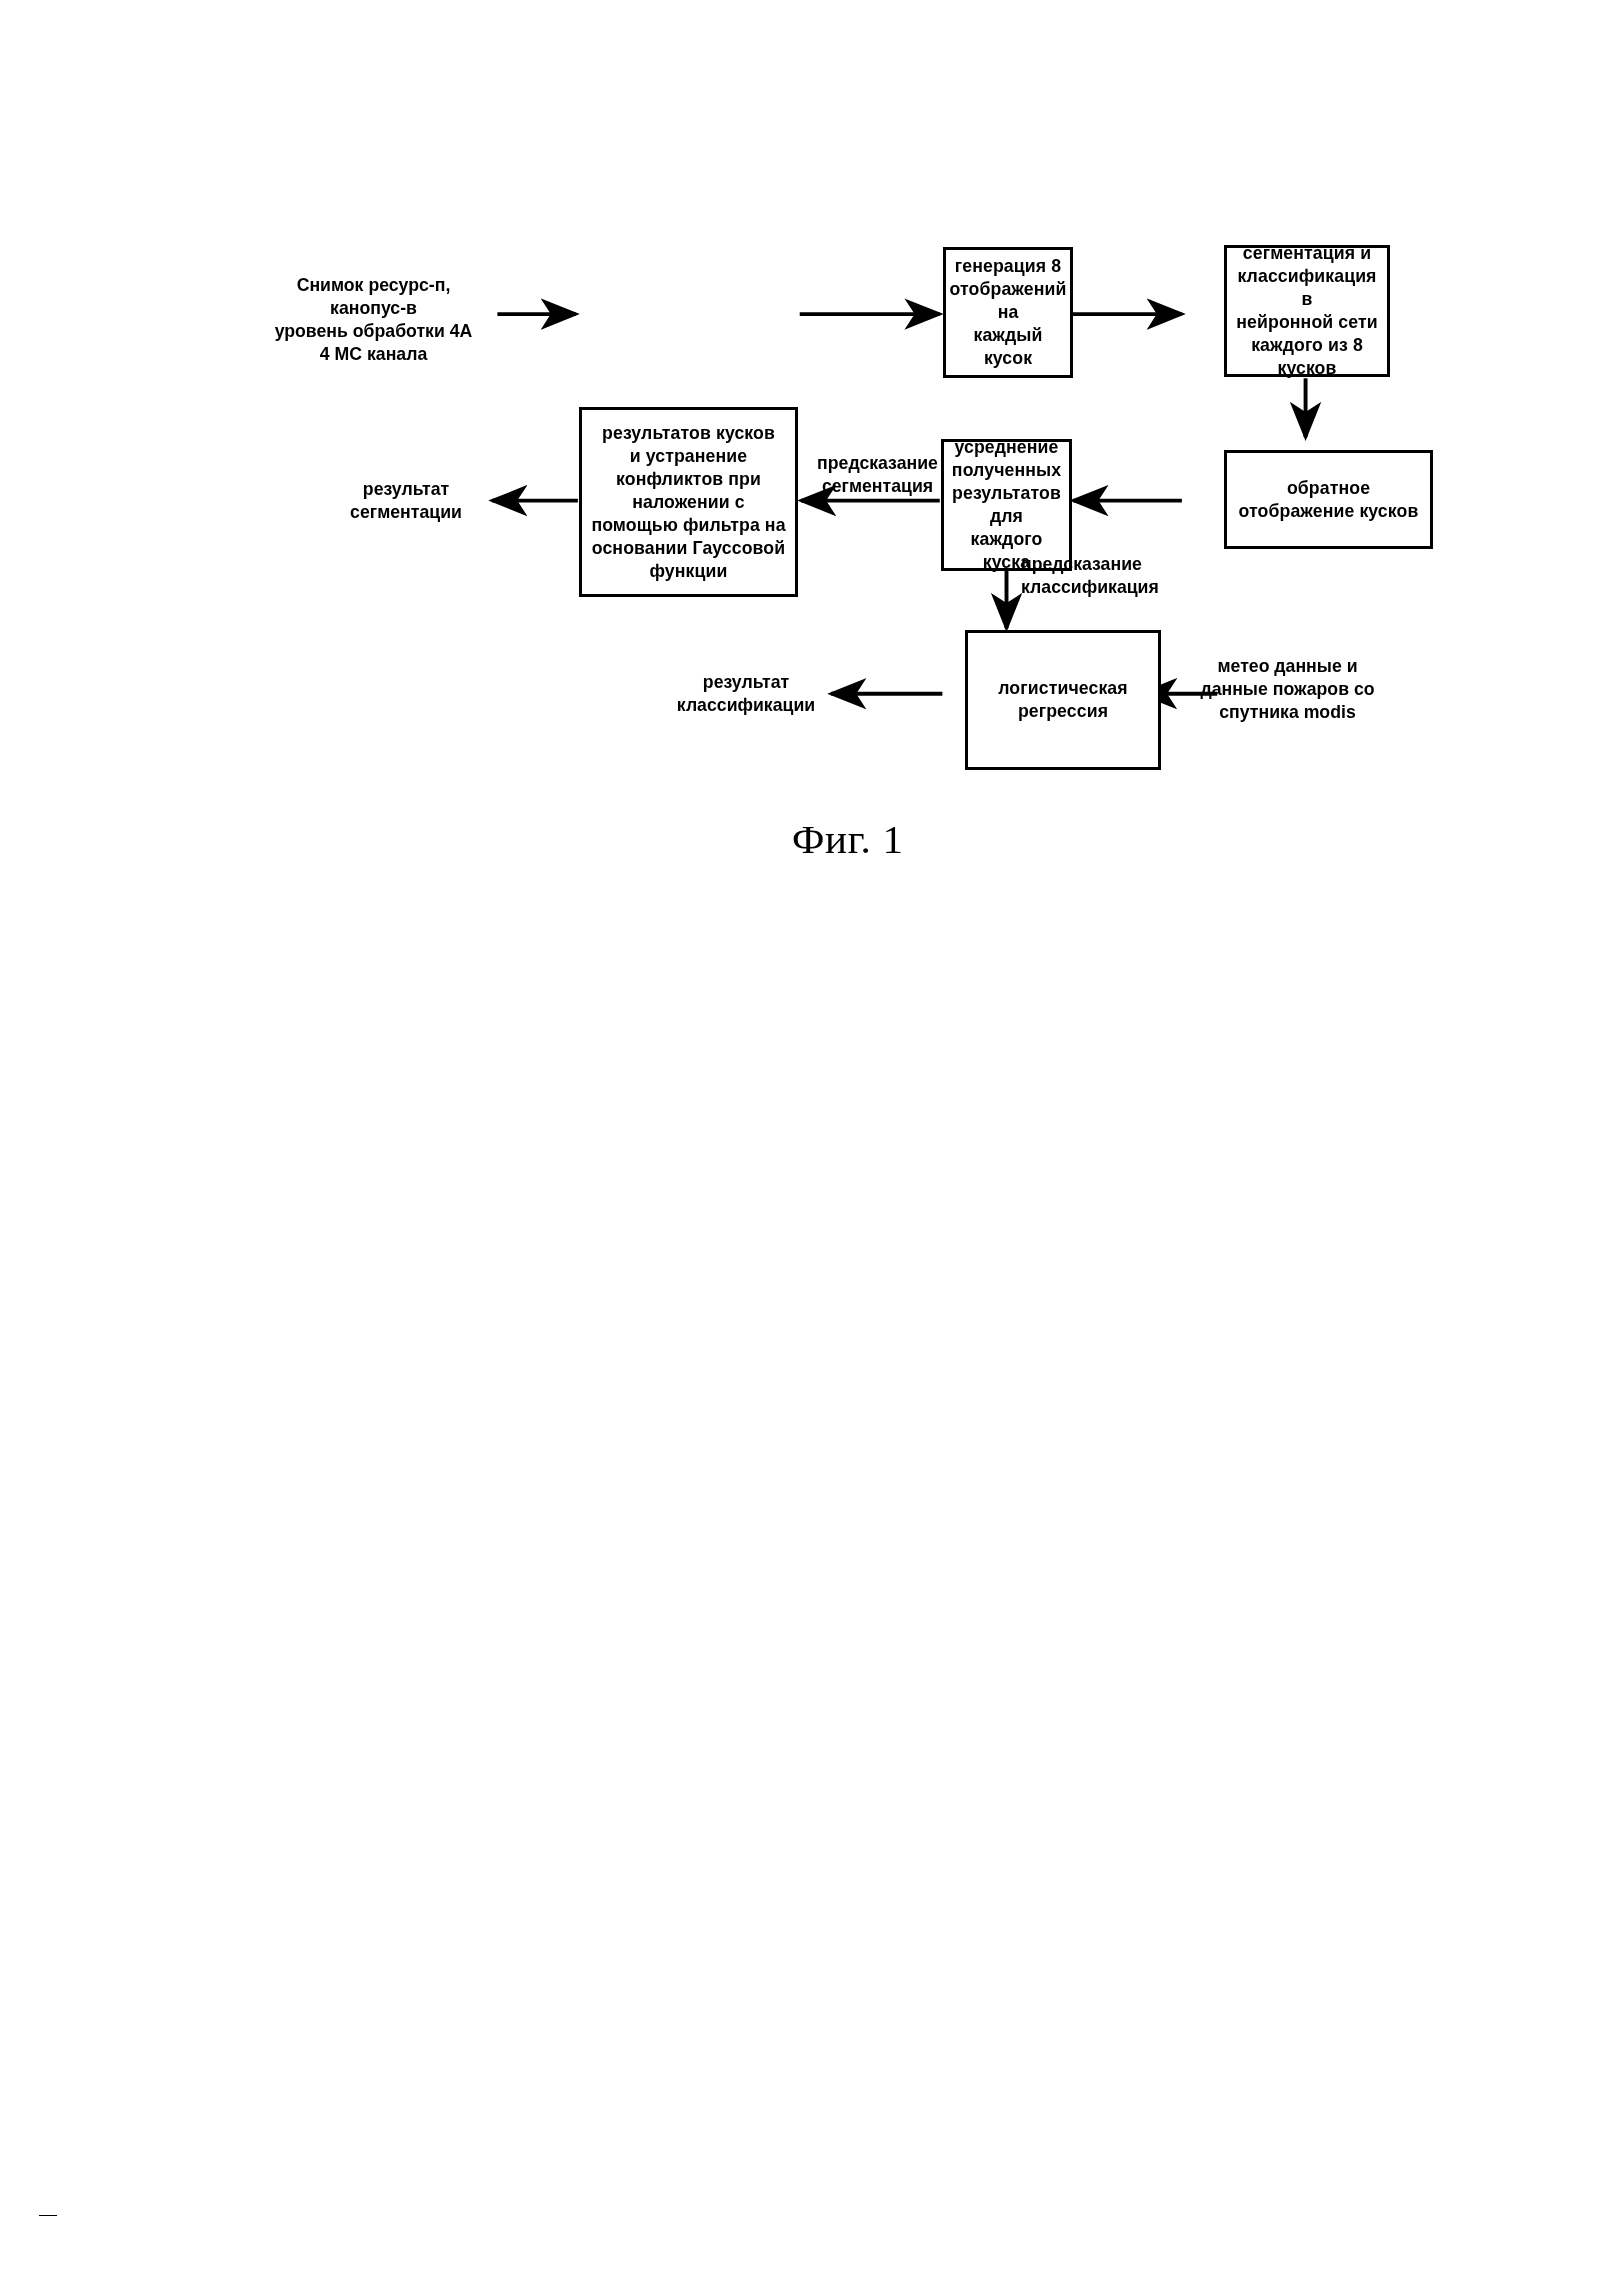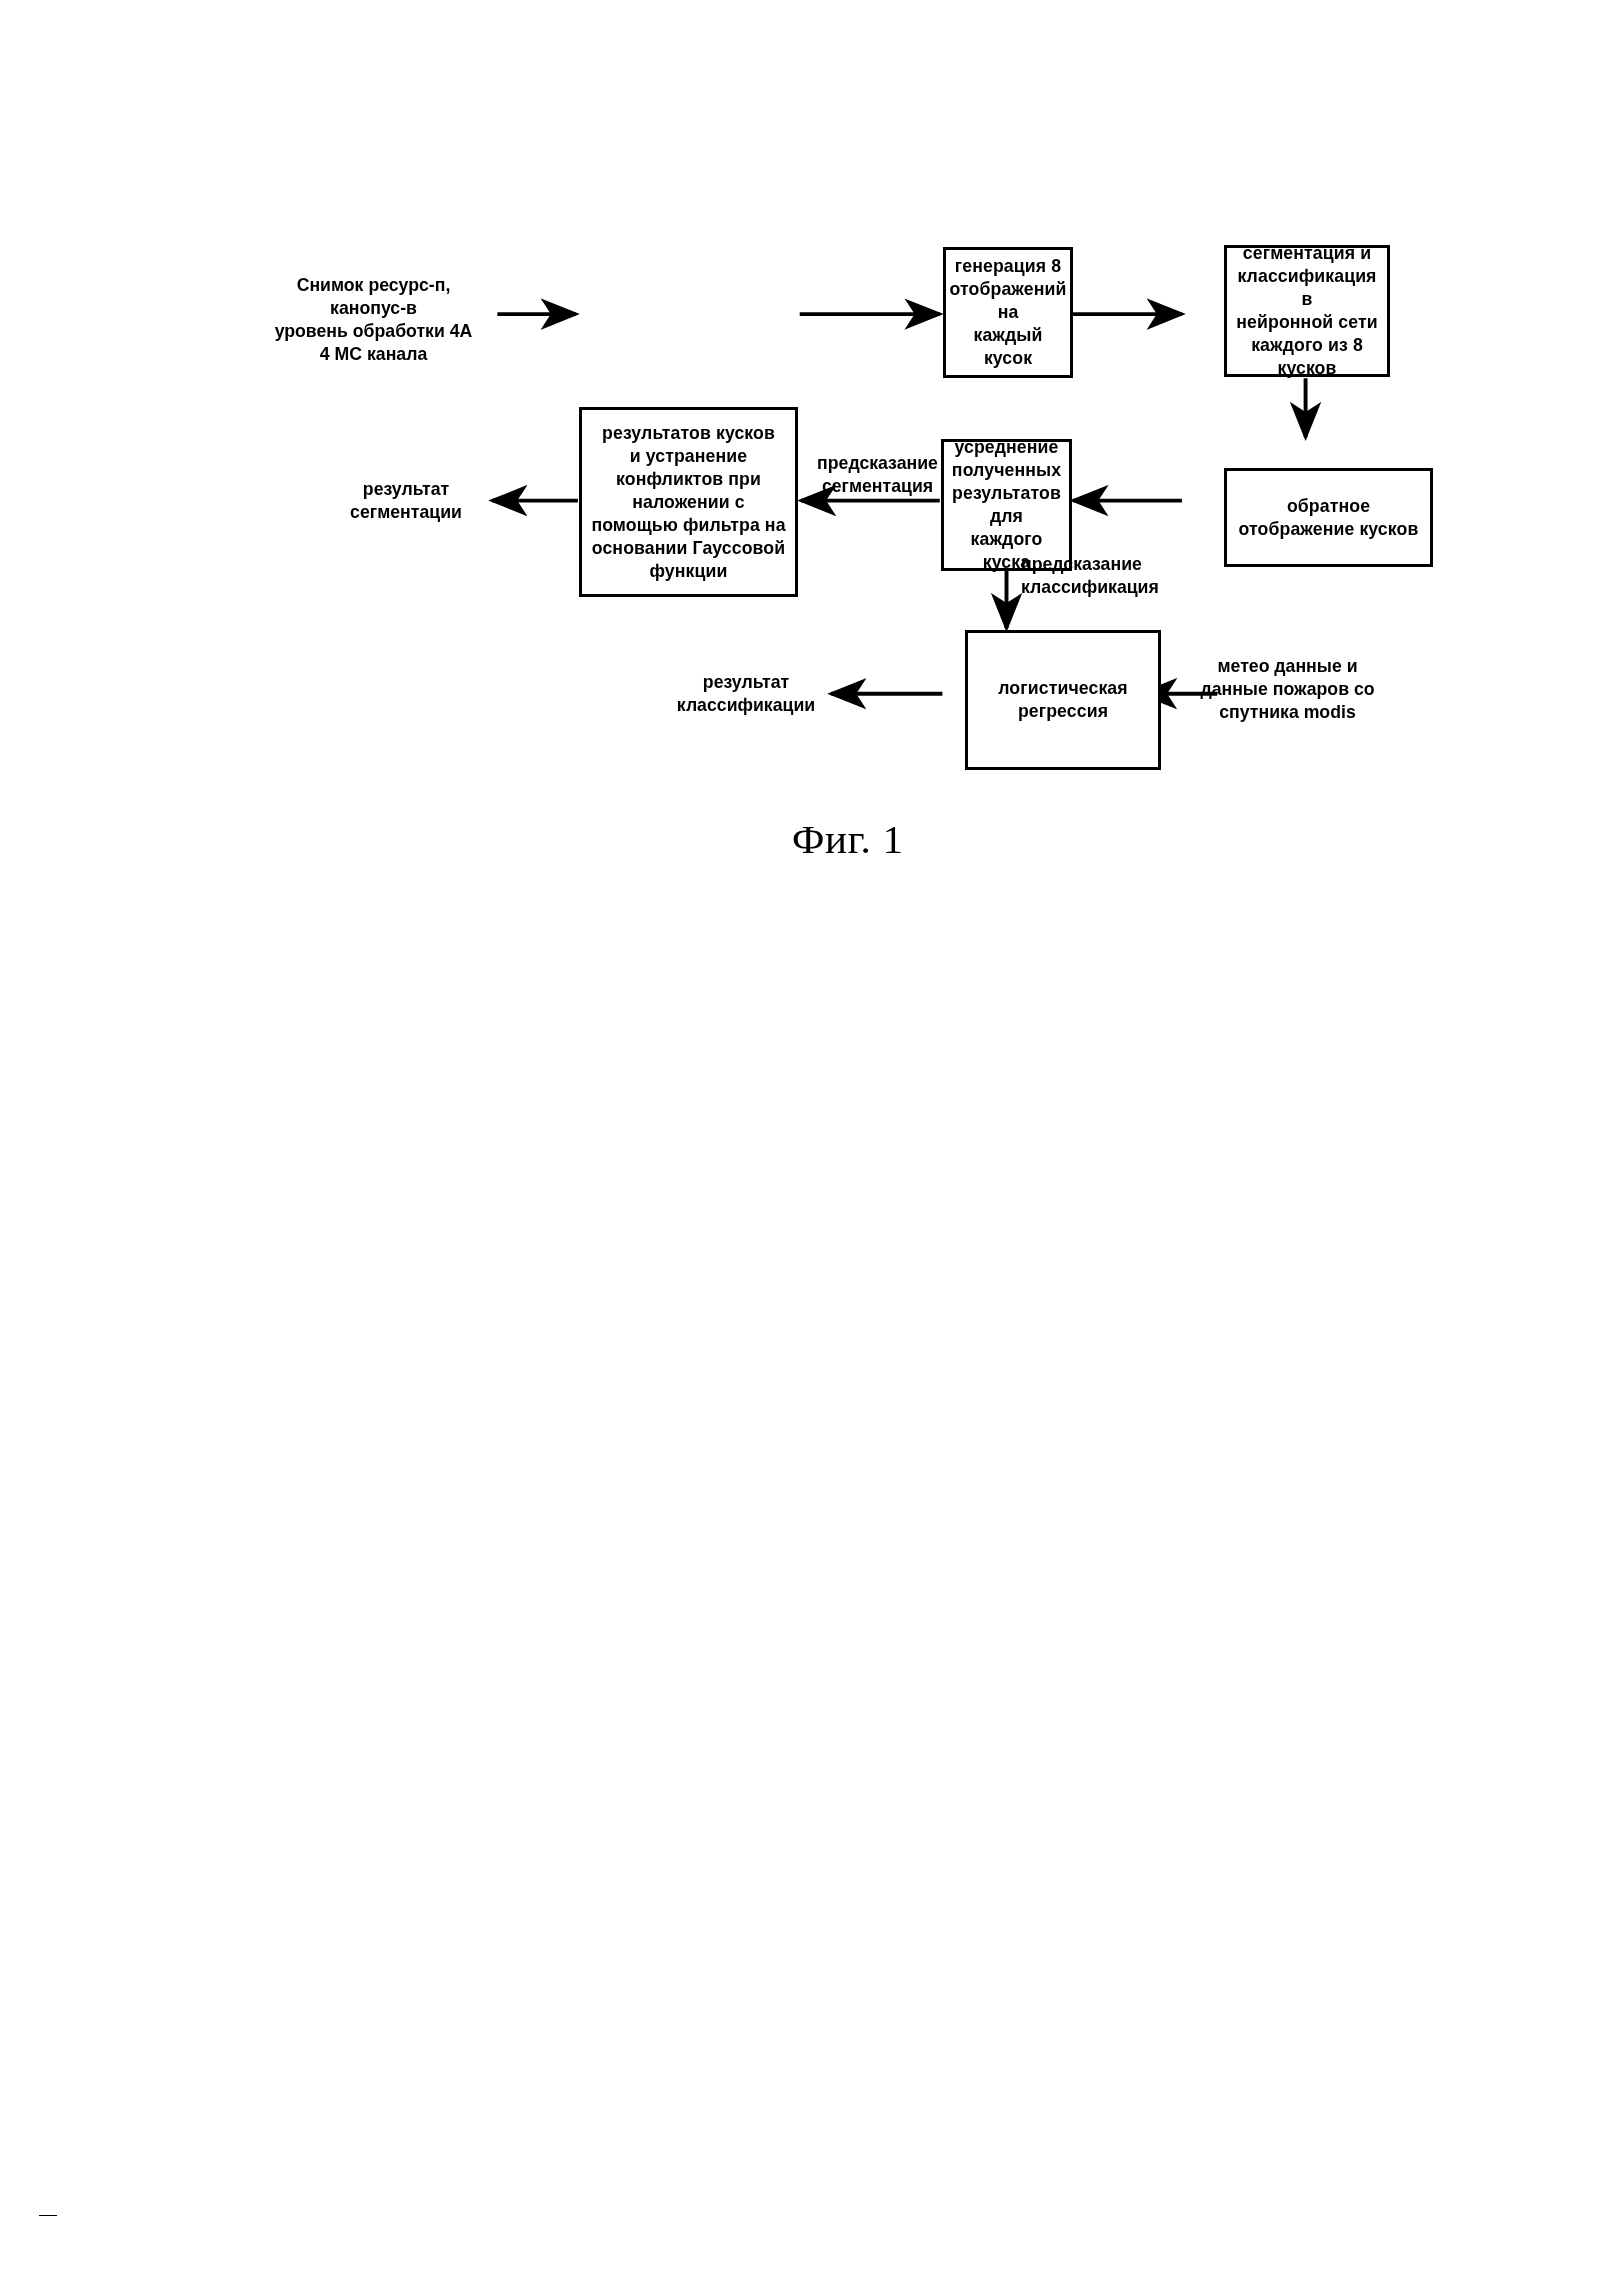--- a/index.html
+++ b/index.html
@@ -129,21 +129,21 @@
 функции</div>
 
   <div class="label" style="left: 812px; top: 452px; width: 131px; white-space: pre-line;">предсказание
 сегментация</div>
 
   <div class="node" style="left: 941px; top: 439px; width: 131px; height: 132px; white-space: pre-line;">усреднение
 полученных
 результатов для
 каждого куска</div>
 
-  <div class="node" style="left: 1224px; top: 450px; width: 209px; height: 99px; white-space: pre-line; margin-top: 18px;">обратное
+  <div class="node" style="left: 1224px; top: 450px; width: 209px; height: 99px; white-space: pre-line;">обратное
 отображение кусков</div>
 
   <div class="label" style="left: 321px; top: 478px; width: 170px; white-space: pre-line;">результат
 сегментации</div>
 
   <div class="label left" style="left: 1021px; top: 553px; width: 164px; white-space: pre-line;">предсказание
 классификация</div>
 
   <div class="node" style="left: 944px; top: 630px; width: 196px; height: 140px; white-space: pre-line; margin-left: 21px;">логистическая
 регрессия</div>

